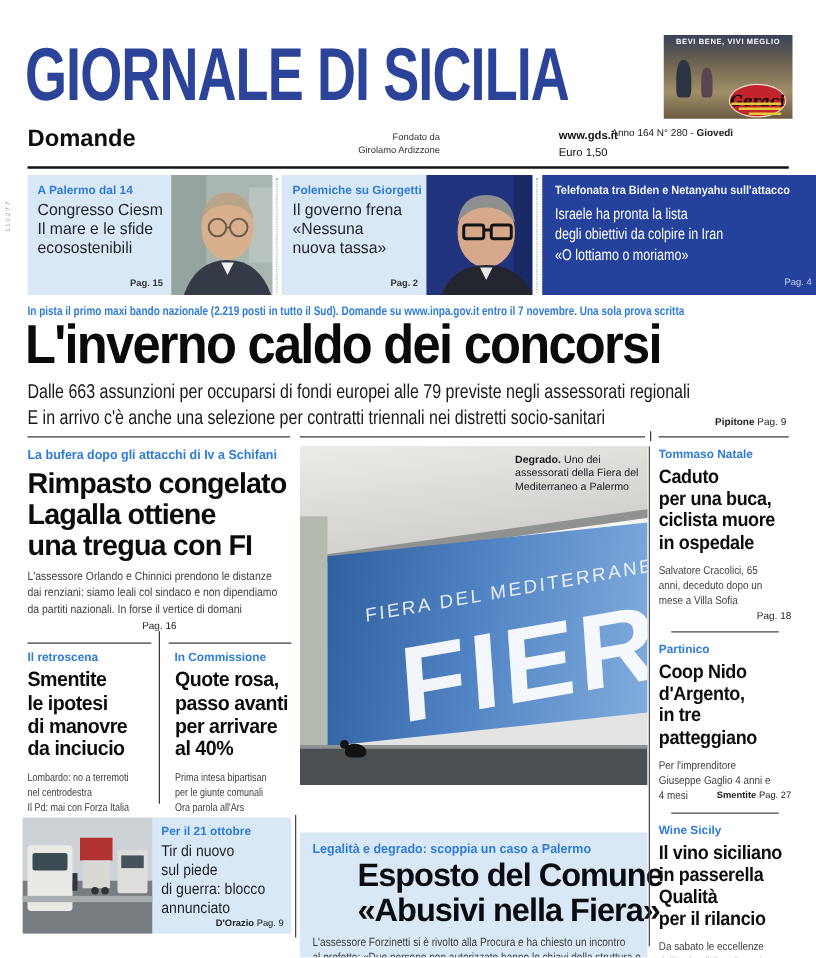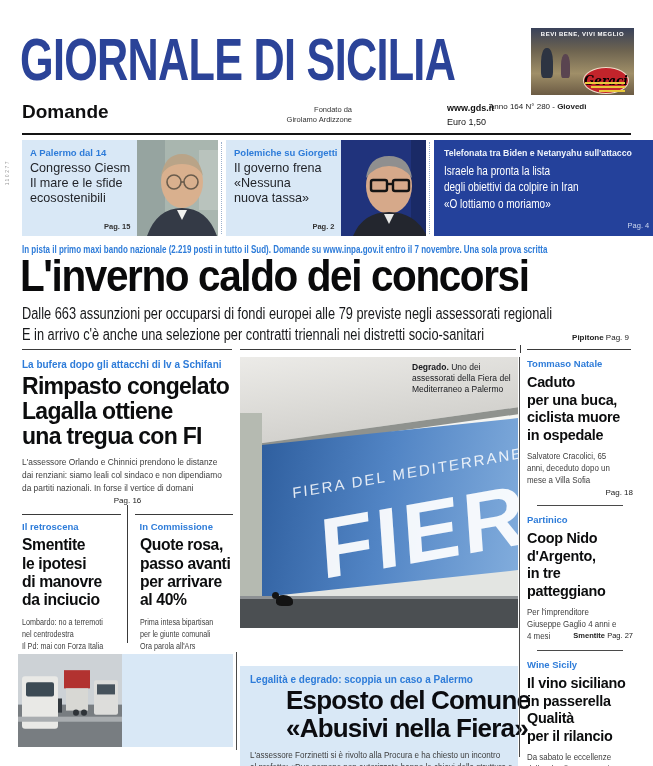--- a/index.html
+++ b/index.html
@@ -281,20 +281,28 @@
         <rect x="46" y="16" width="26" height="18" fill="#b23230"></rect>
         <rect x="48" y="34" width="22" height="22" fill="#d8d8d4"></rect>
         <rect x="76" y="26" width="24" height="34" rx="2" fill="#dddddb"></rect>
         <rect x="79" y="30" width="18" height="10" fill="#46525c"></rect>
         <rect x="0" y="62" width="104" height="5" fill="#a9adb0"></rect>
         <circle cx="58" cy="58" r="3" fill="#2e3338"></circle>
         <circle cx="66" cy="58" r="3" fill="#2e3338"></circle>
         <rect x="40" y="44" width="4" height="14" fill="#32383e"></rect>
       </svg>
     </div>
+    <div class="truck-text">
+      <div class="k">Per il 21 ottobre</div>
+      <div class="truck-h">Tir di nuovo
+sul piede
+di guerra: blocco
+annunciato</div>
+      <div class="truck-by"><b>D'Orazio</b> <span>Pag. 9</span></div>
+    </div>
   </div>
 
   <div class="photo">
     <div class="sky"></div>
     <div class="roof"></div>
     <div class="pillar"></div>
     <div class="wall">
       <div class="wall-sign">FIERA DEL MEDITERRANEO</div>
       <div class="wall-big">FIERA</div>
     </div>

